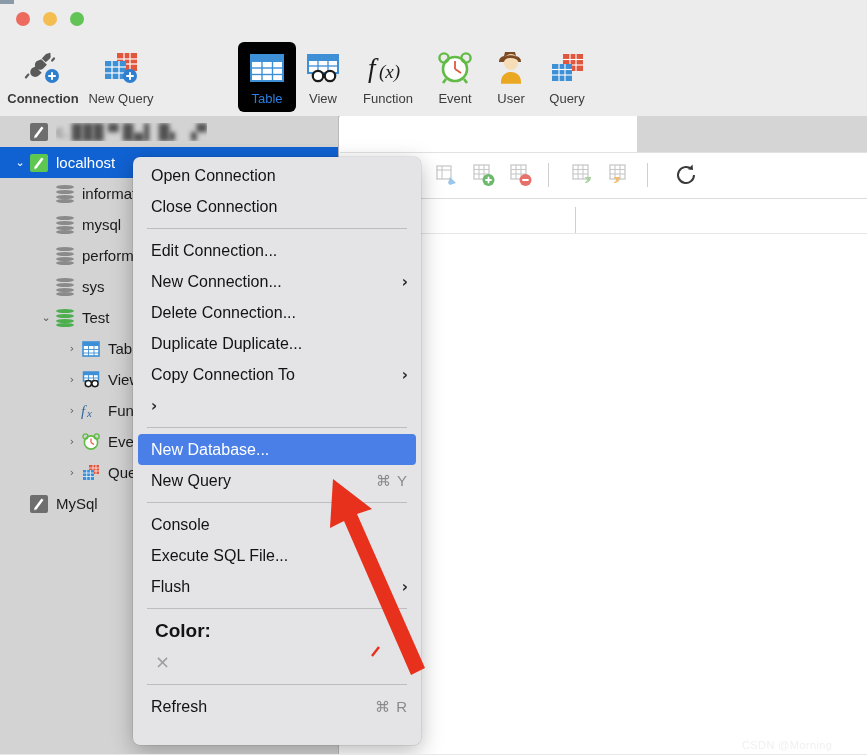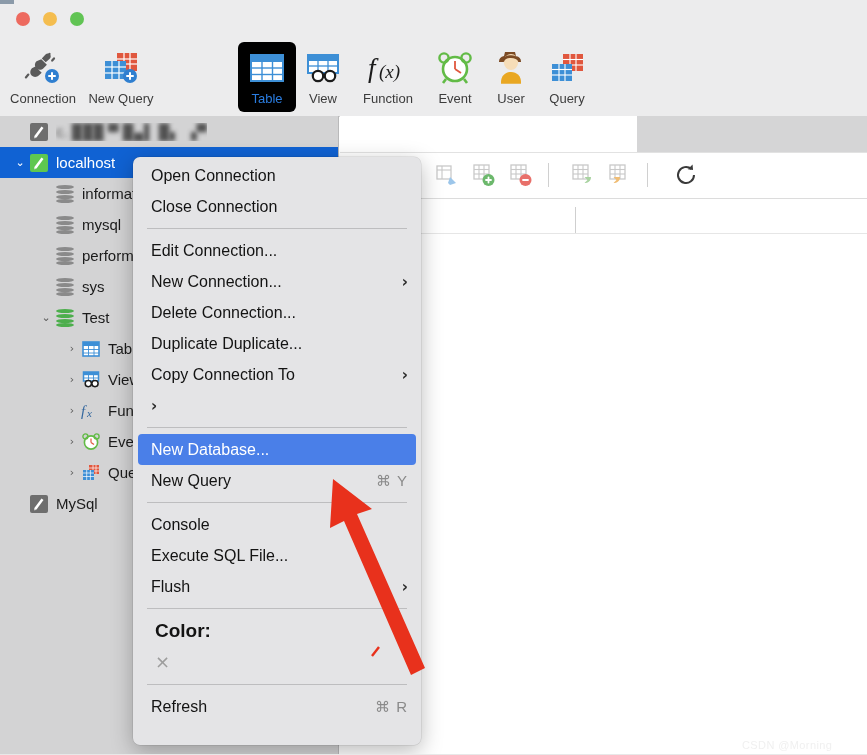--- a/index.html
+++ b/index.html
@@ -135,21 +135,21 @@
     <div class="tb-edge"></div>
     <div class="tl-dots">
       <span class="dot red"></span>
       <span class="dot yellow"></span>
       <span class="dot green"></span>
     </div>
   </div>
 
   <div class="toolbar">
 
-    <div class="tbtn" style="left:6px;">
+    <div class="tbtn" style="left:6px;font-weight:bold;">
       <span class="ico">
         <svg width="40" height="34" viewBox="0 0 40 34">
           <g fill="#5a5a5a">
             <path d="M22.5 3.5c1.2-1.3 3.2-1.4 4.4-.2 1.2 1.2 1.1 3.2-.2 4.4l-4 3.6-3.9-3.9 3.7-3.9z"></path>
             <path d="M18.3 8.2l5.6 5.6-3.4 3.4c-2 2-5 2.2-6.8.4l-.6-.6c-1.8-1.8-1.6-4.9.4-6.8l4.8-2z"></path>
             <path d="M12.4 15.4l6.3 6.3-2.7 2.6c-2.2 2.1-5.5 2.1-7.4.2-1.9-1.9-1.8-5.2.3-7.3l3.5-1.8z"></path>
             <rect x="24.5" y="1.5" width="2.2" height="5" rx="1.1" transform="rotate(40 25.6 4)"></rect>
             <rect x="29" y="6" width="2.2" height="5" rx="1.1" transform="rotate(40 30.1 8.5)"></rect>
             <rect x="3" y="22" width="2.2" height="6" rx="1.1" transform="rotate(40 4.1 25)"></rect>
           </g>

